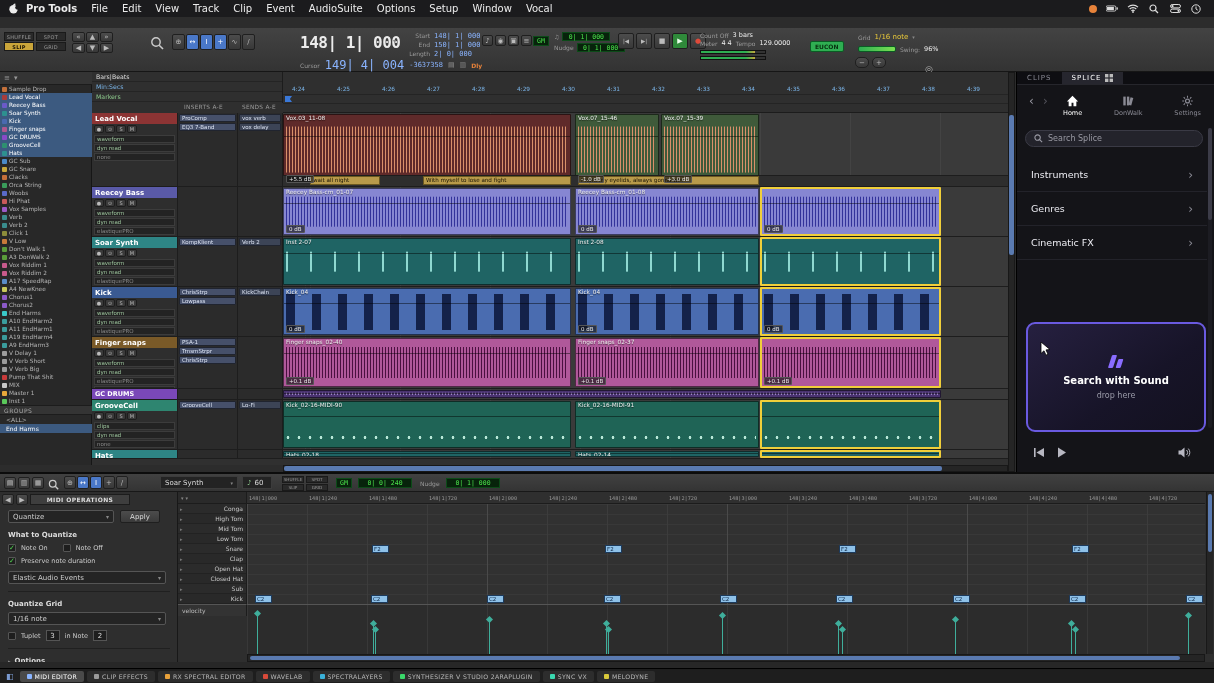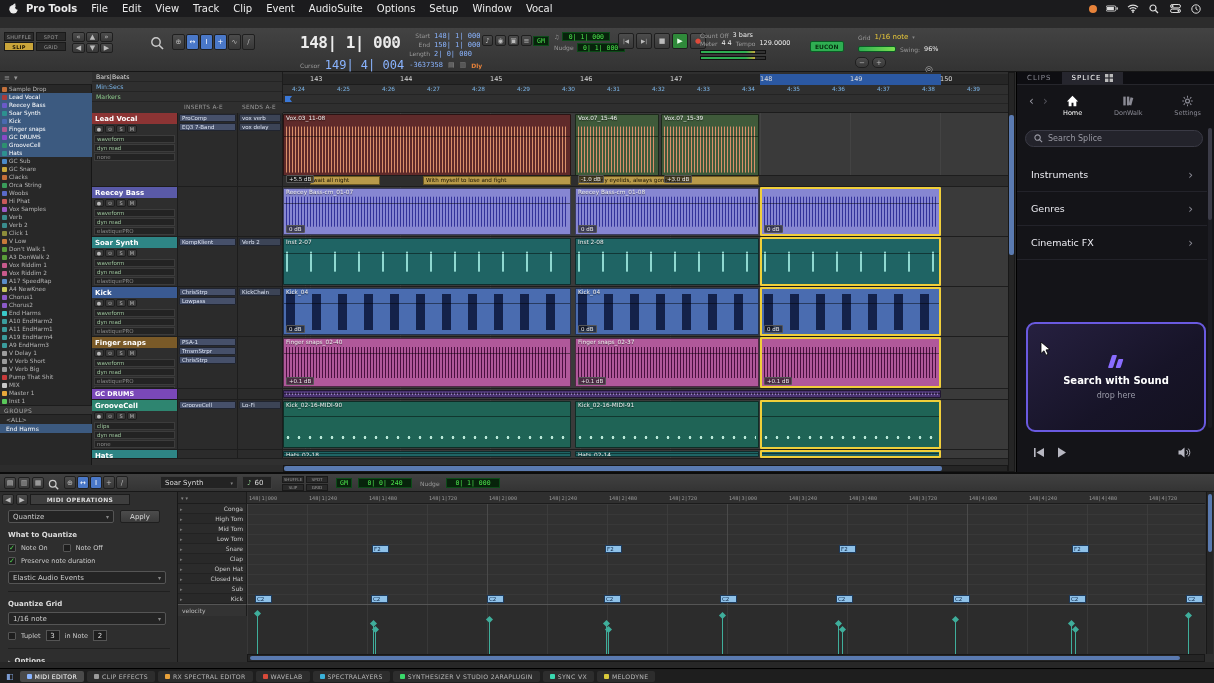--- a/index.html
+++ b/index.html
@@ -525,31 +525,20 @@
     <div class="tbl" style="color:#ddd">Bars|Beats</div>
     <div class="tbl" style="color:#7ab4e8">Min:Secs</div>
     <div class="tbl" style="color:#8cc88c">Markers</div>
   </div>
   <div id="colheads" class="abs">
     <span style="left:92px">INSERTS A-E</span>
     <span style="left:150px">SENDS A-E</span>
   </div>
 
   <div id="ruler" class="abs">
-    <div id="rul-bars">
-        <div id="rul-sel" style="left: 477px; width: 181px;"></div>
-        <div class="rbar" style="left: 27px;">143</div>
-        <div class="rbar" style="left: 117px;">144</div>
-        <div class="rbar" style="left: 207px;">145</div>
-        <div class="rbar" style="left: 297px;">146</div>
-        <div class="rbar" style="left: 387px;">147</div>
-        <div class="rbar" style="left: 477px;">148</div>
-        <div class="rbar" style="left: 567px;">149</div>
-        <div class="rbar" style="left: 657px;">150</div>
-      </div>
     <div id="rul-min">
         <div class="rmin" style="left: 9px;">4:24</div>
         <div class="rmin" style="left: 54px;">4:25</div>
         <div class="rmin" style="left: 99px;">4:26</div>
         <div class="rmin" style="left: 144px;">4:27</div>
         <div class="rmin" style="left: 189px;">4:28</div>
         <div class="rmin" style="left: 234px;">4:29</div>
         <div class="rmin" style="left: 279px;">4:30</div>
         <div class="rmin" style="left: 324px;">4:31</div>
         <div class="rmin" style="left: 369px;">4:32</div>

